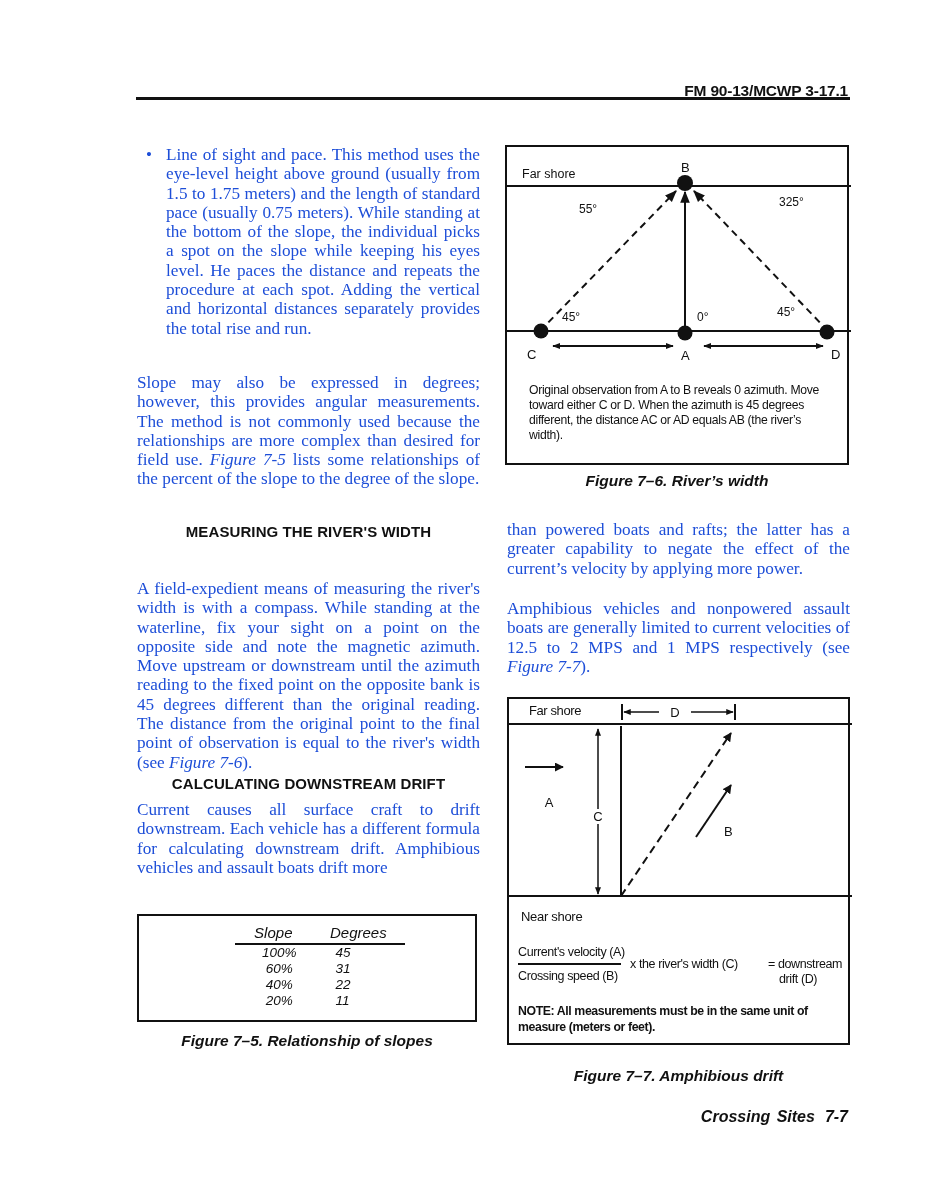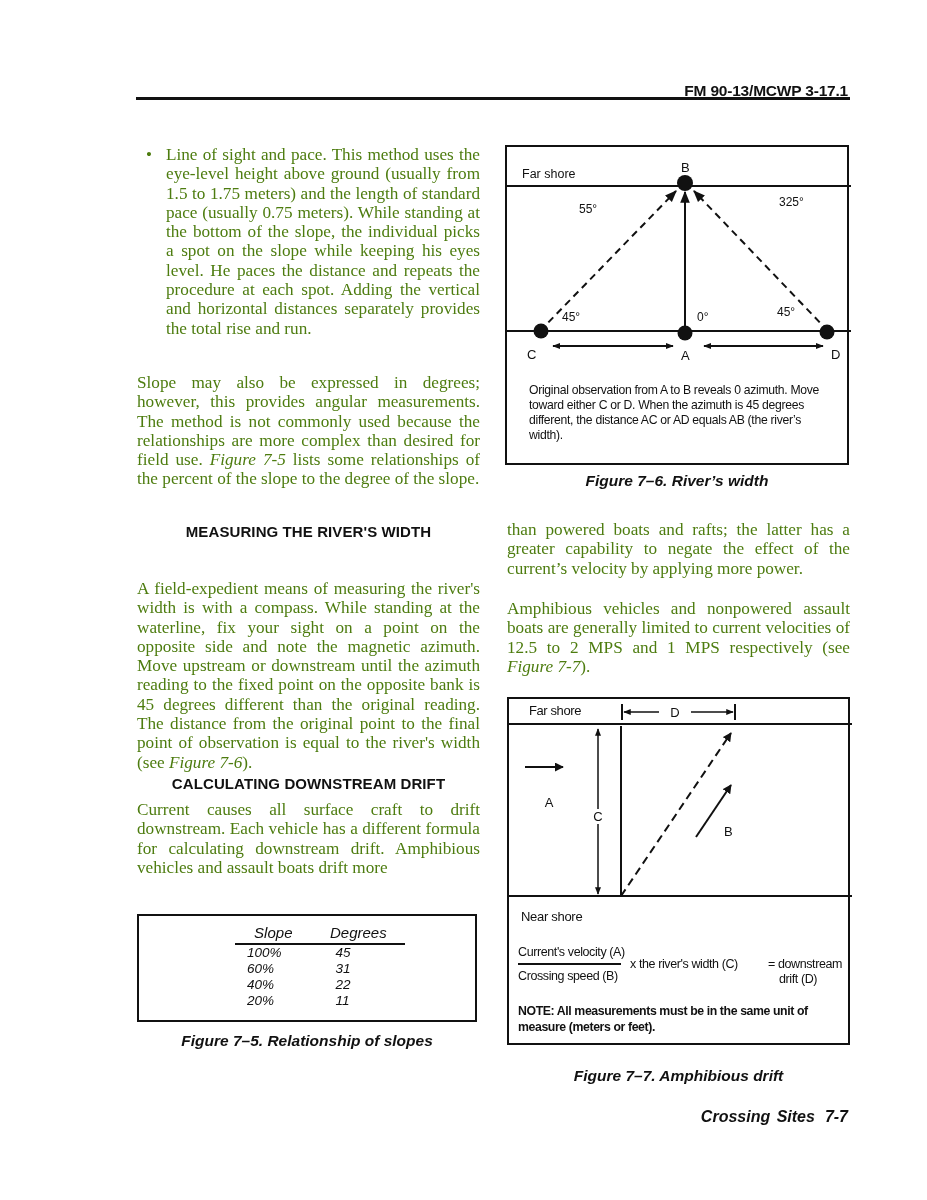--- a/index.html
+++ b/index.html
@@ -3,21 +3,21 @@
 <meta charset="utf-8">
 <style>
   html, body { margin:0; padding:0; background:#ffffff; }
   body { width:927px; height:1200px; position:relative; overflow:hidden; color:#111; }
   .sans { font-family: "Liberation Sans", "DejaVu Sans", sans-serif; }
   .abs { position:absolute; }
 
   #header-title { right:79px; top:82px; font-size:15.5px; font-weight:bold; letter-spacing:-0.2px; }
   #header-rule { left:136px; top:97px; width:714px; height:3px; background:#111; }
 
-  .para { font-family: "Liberation Serif", "DejaVu Serif", serif; font-size:17.2px; line-height:19.3px; text-align:justify; color:#4d7c0f; }
+  .para { font-family: "Liberation Serif", "DejaVu Serif", serif; font-size:17.2px; line-height:19.3px; text-align:justify; color:#1d4ed8; }
   .para i { font-style:italic; }
   .heading { font-family: "Liberation Sans", sans-serif; font-weight:bold; font-size:15px; text-align:center; letter-spacing:0.1px; }
 
   #bullet-block { left:146px; top:145px; width:334px; }
   #bullet-dot { position:absolute; left:0; top:0; font-size:17px; }
   #bullet-text { position:absolute; left:20px; top:0; width:314px; }
 
   #slope-para { left:137px; top:373px; width:343px; }
   #h-river { left:137px; top:523px; width:343px; }
   #river-para { left:137px; top:579px; width:343px; }
@@ -25,21 +25,21 @@
   #drift-para { left:137px; top:800px; width:343px; }
 
   #cont-para { left:507px; top:520px; width:343px; }
   #amph-para { left:507px; top:599px; width:343px; }
 
   
   #fig75-box { left:137px; top:914px; width:340px; height:108px; border:2px solid #111; box-sizing:border-box;font-style:italic; }
   #fig75-table { position:absolute; left:96px; top:8px; width:170px; border-collapse:collapse; font-family:"Liberation Sans", sans-serif; font-size:14px; }
   #fig75-table th { font-weight:normal; font-size:15px; padding:0 0 2px 0; border-bottom:2px solid #111; }
   #fig75-table td { padding:0; line-height:16px; font-size:13.5px; }
-  #fig75-table td.c1 { text-align:left; padding-left:12px; }
+  #fig75-table td.c1 { text-align:center; padding-left:12px; }
   #fig75-table td.c2 { text-align:left; padding-left:24px; }
   #fig75-caption { left:137px; top:1031px; width:340px; text-align:center; font-family:"Liberation Sans", sans-serif; font-weight:bold; font-style:italic; font-size:15.5px; line-height:20px; }
 
   
   #fig76-box { left:505px; top:145px; width:344px; height:320px; border:2px solid #111; box-sizing:border-box; }
   #fig76-svg { position:absolute; left:0; top:0; }
   #fig76-note { position:absolute; left:22px; top:236px; width:300px; font-family:"Liberation Sans", sans-serif; font-size:12.2px; line-height:15px; letter-spacing:-0.3px; }
   #fig76-caption { left:505px; top:472px; width:344px; text-align:center; font-family:"Liberation Sans", sans-serif; font-weight:bold; font-style:italic; font-size:15.5px; }
 
   

